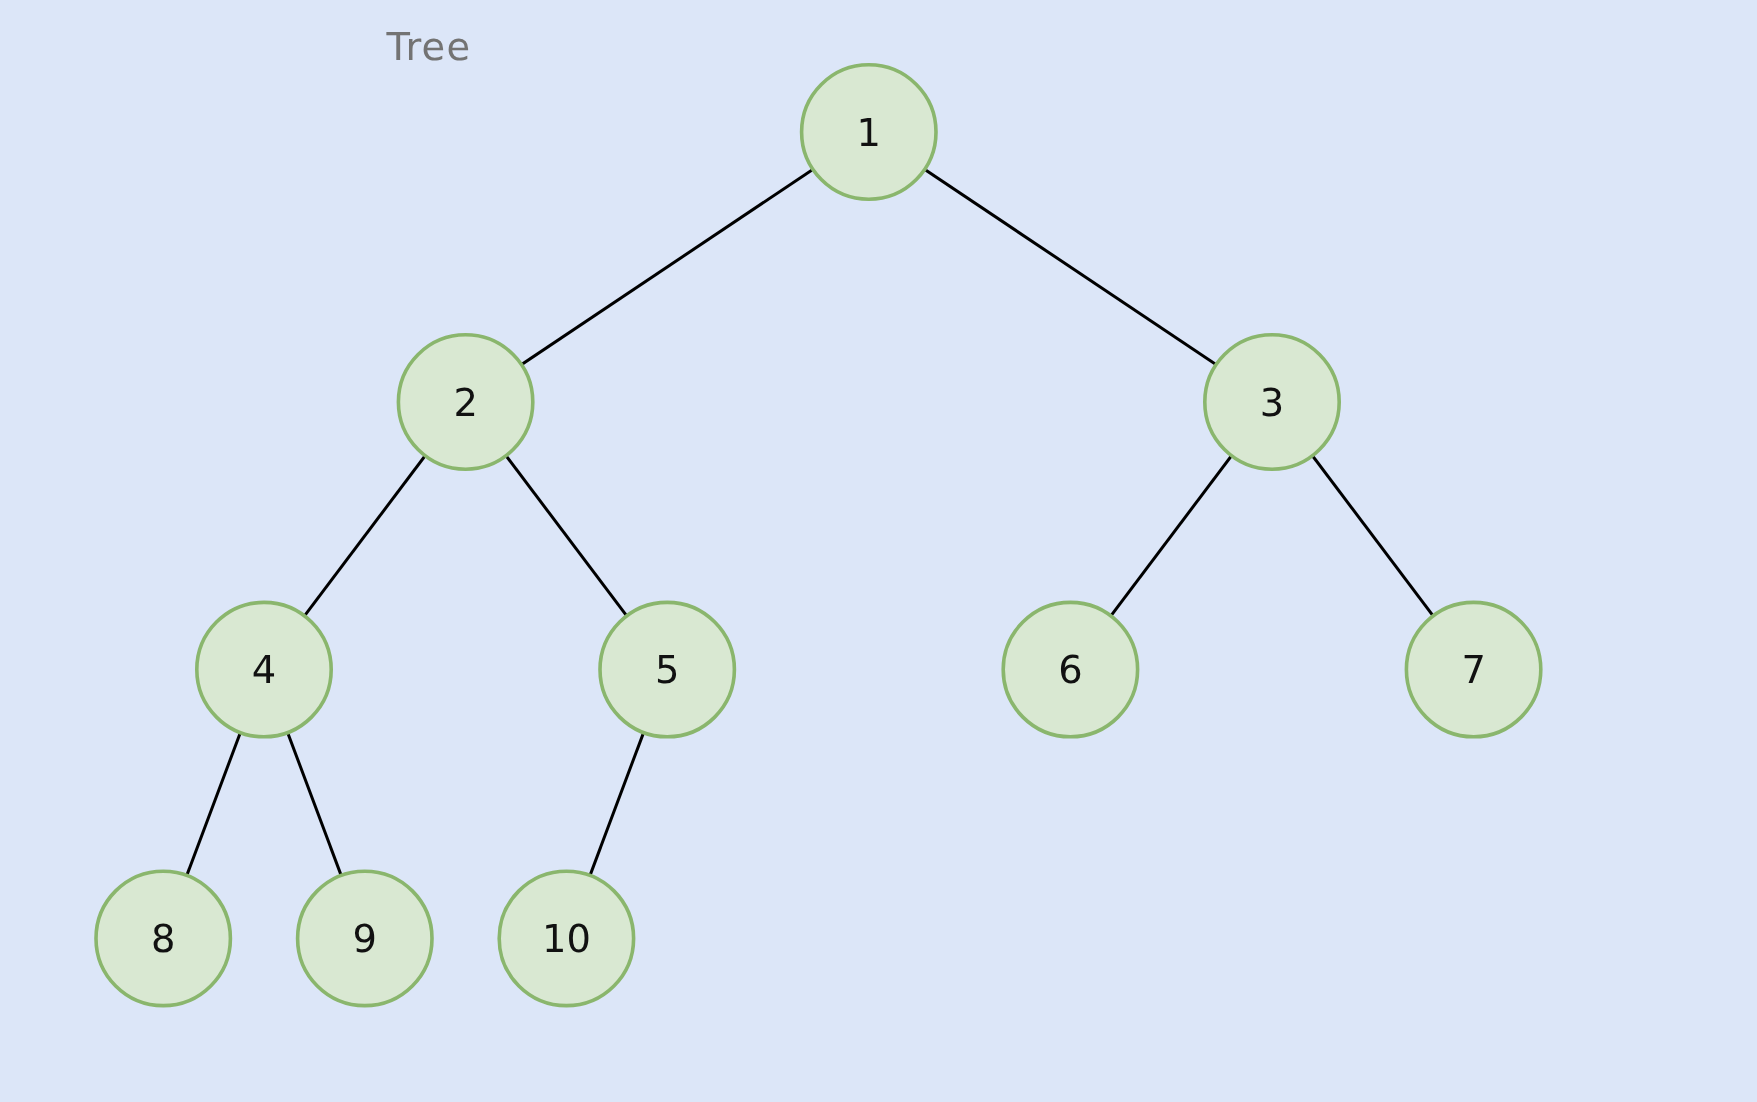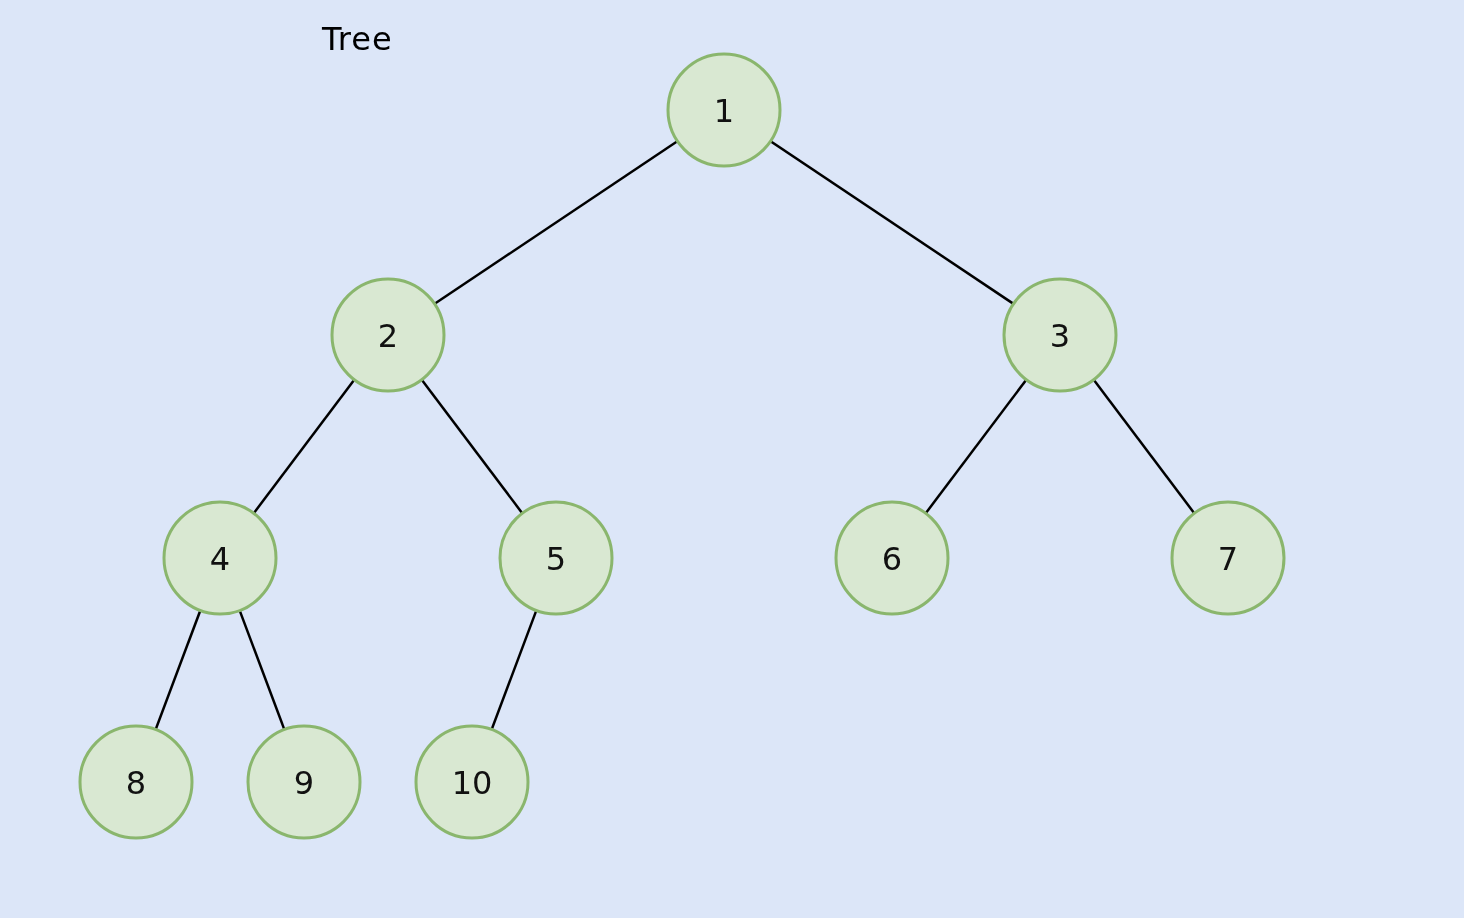--- a/index.html
+++ b/index.html
@@ -22,21 +22,21 @@
     left: 0;
     top: 0;
     display: block;
   }
   #diagram-title {
     position: absolute;
     left: 322px;
     top: 20px;
     font-size: 32px;
     font-weight: 500;
-    color: #000000;
+    color: #737373;
     letter-spacing: 1px;
     user-select: none;
   }
   .node-label {
     font-family: "DejaVu Sans", "Liberation Sans", sans-serif;
     font-size: 32px;
     font-weight: 500;
   }
 </style>
 </head>

